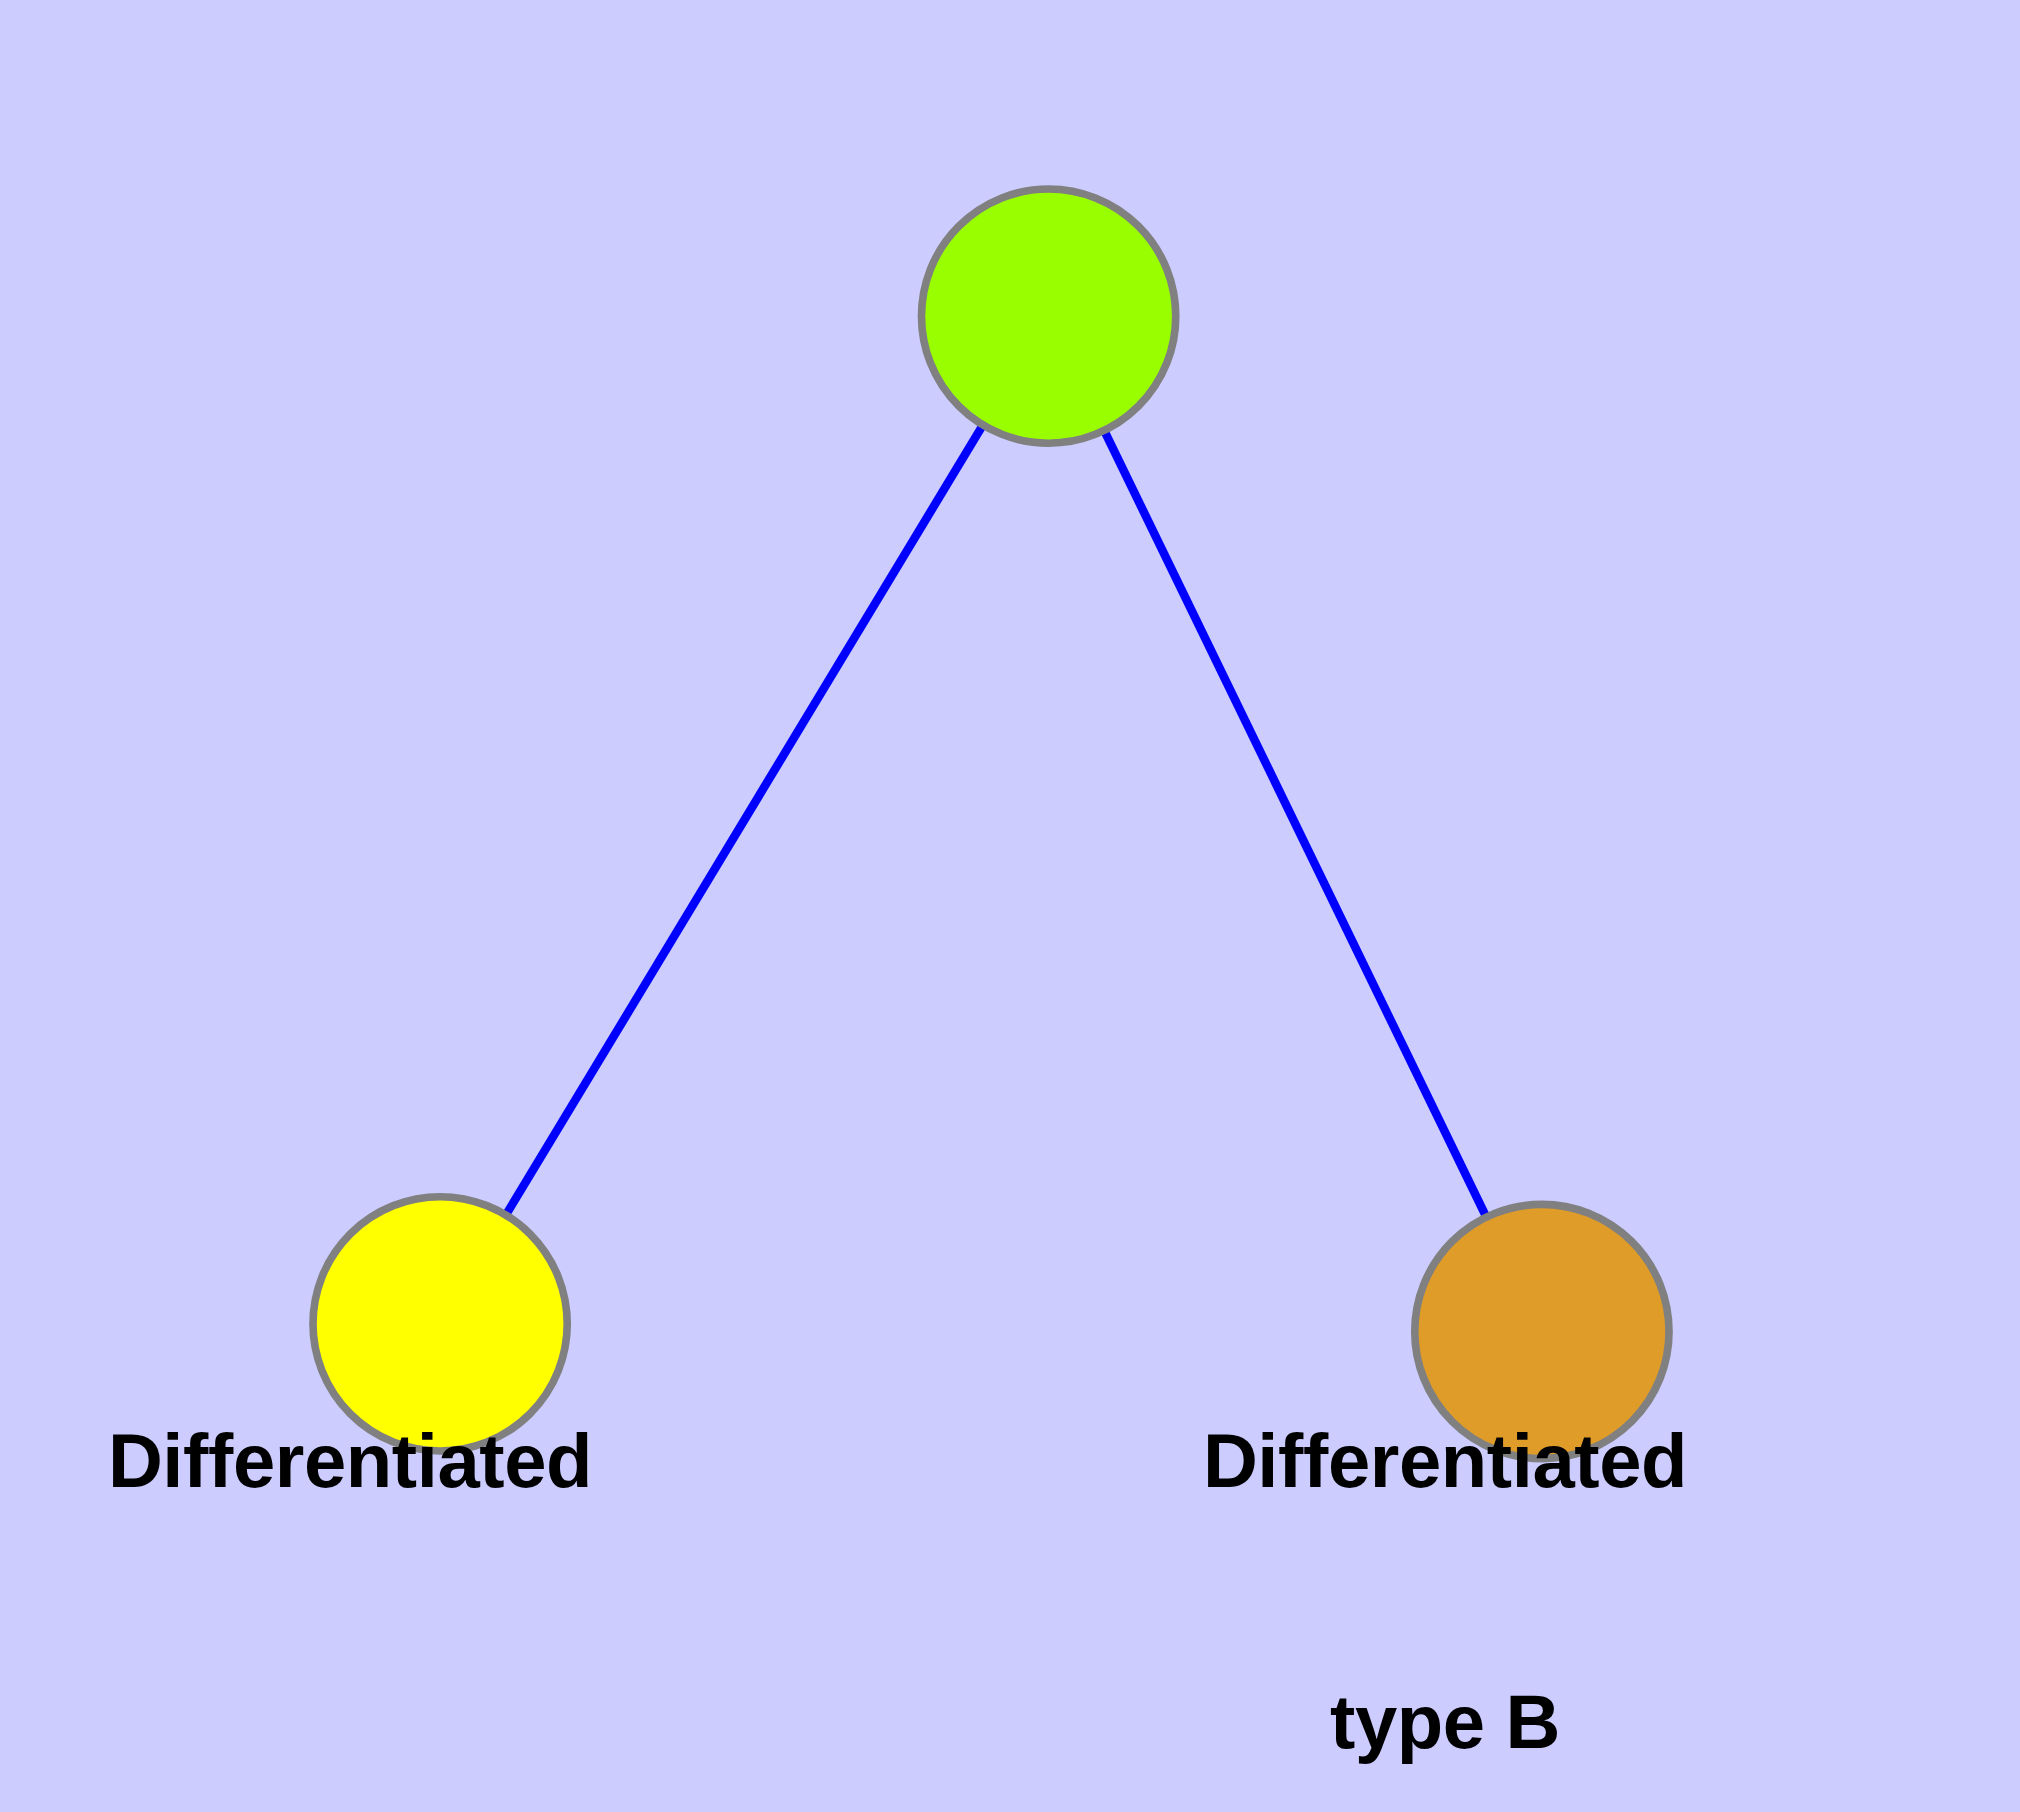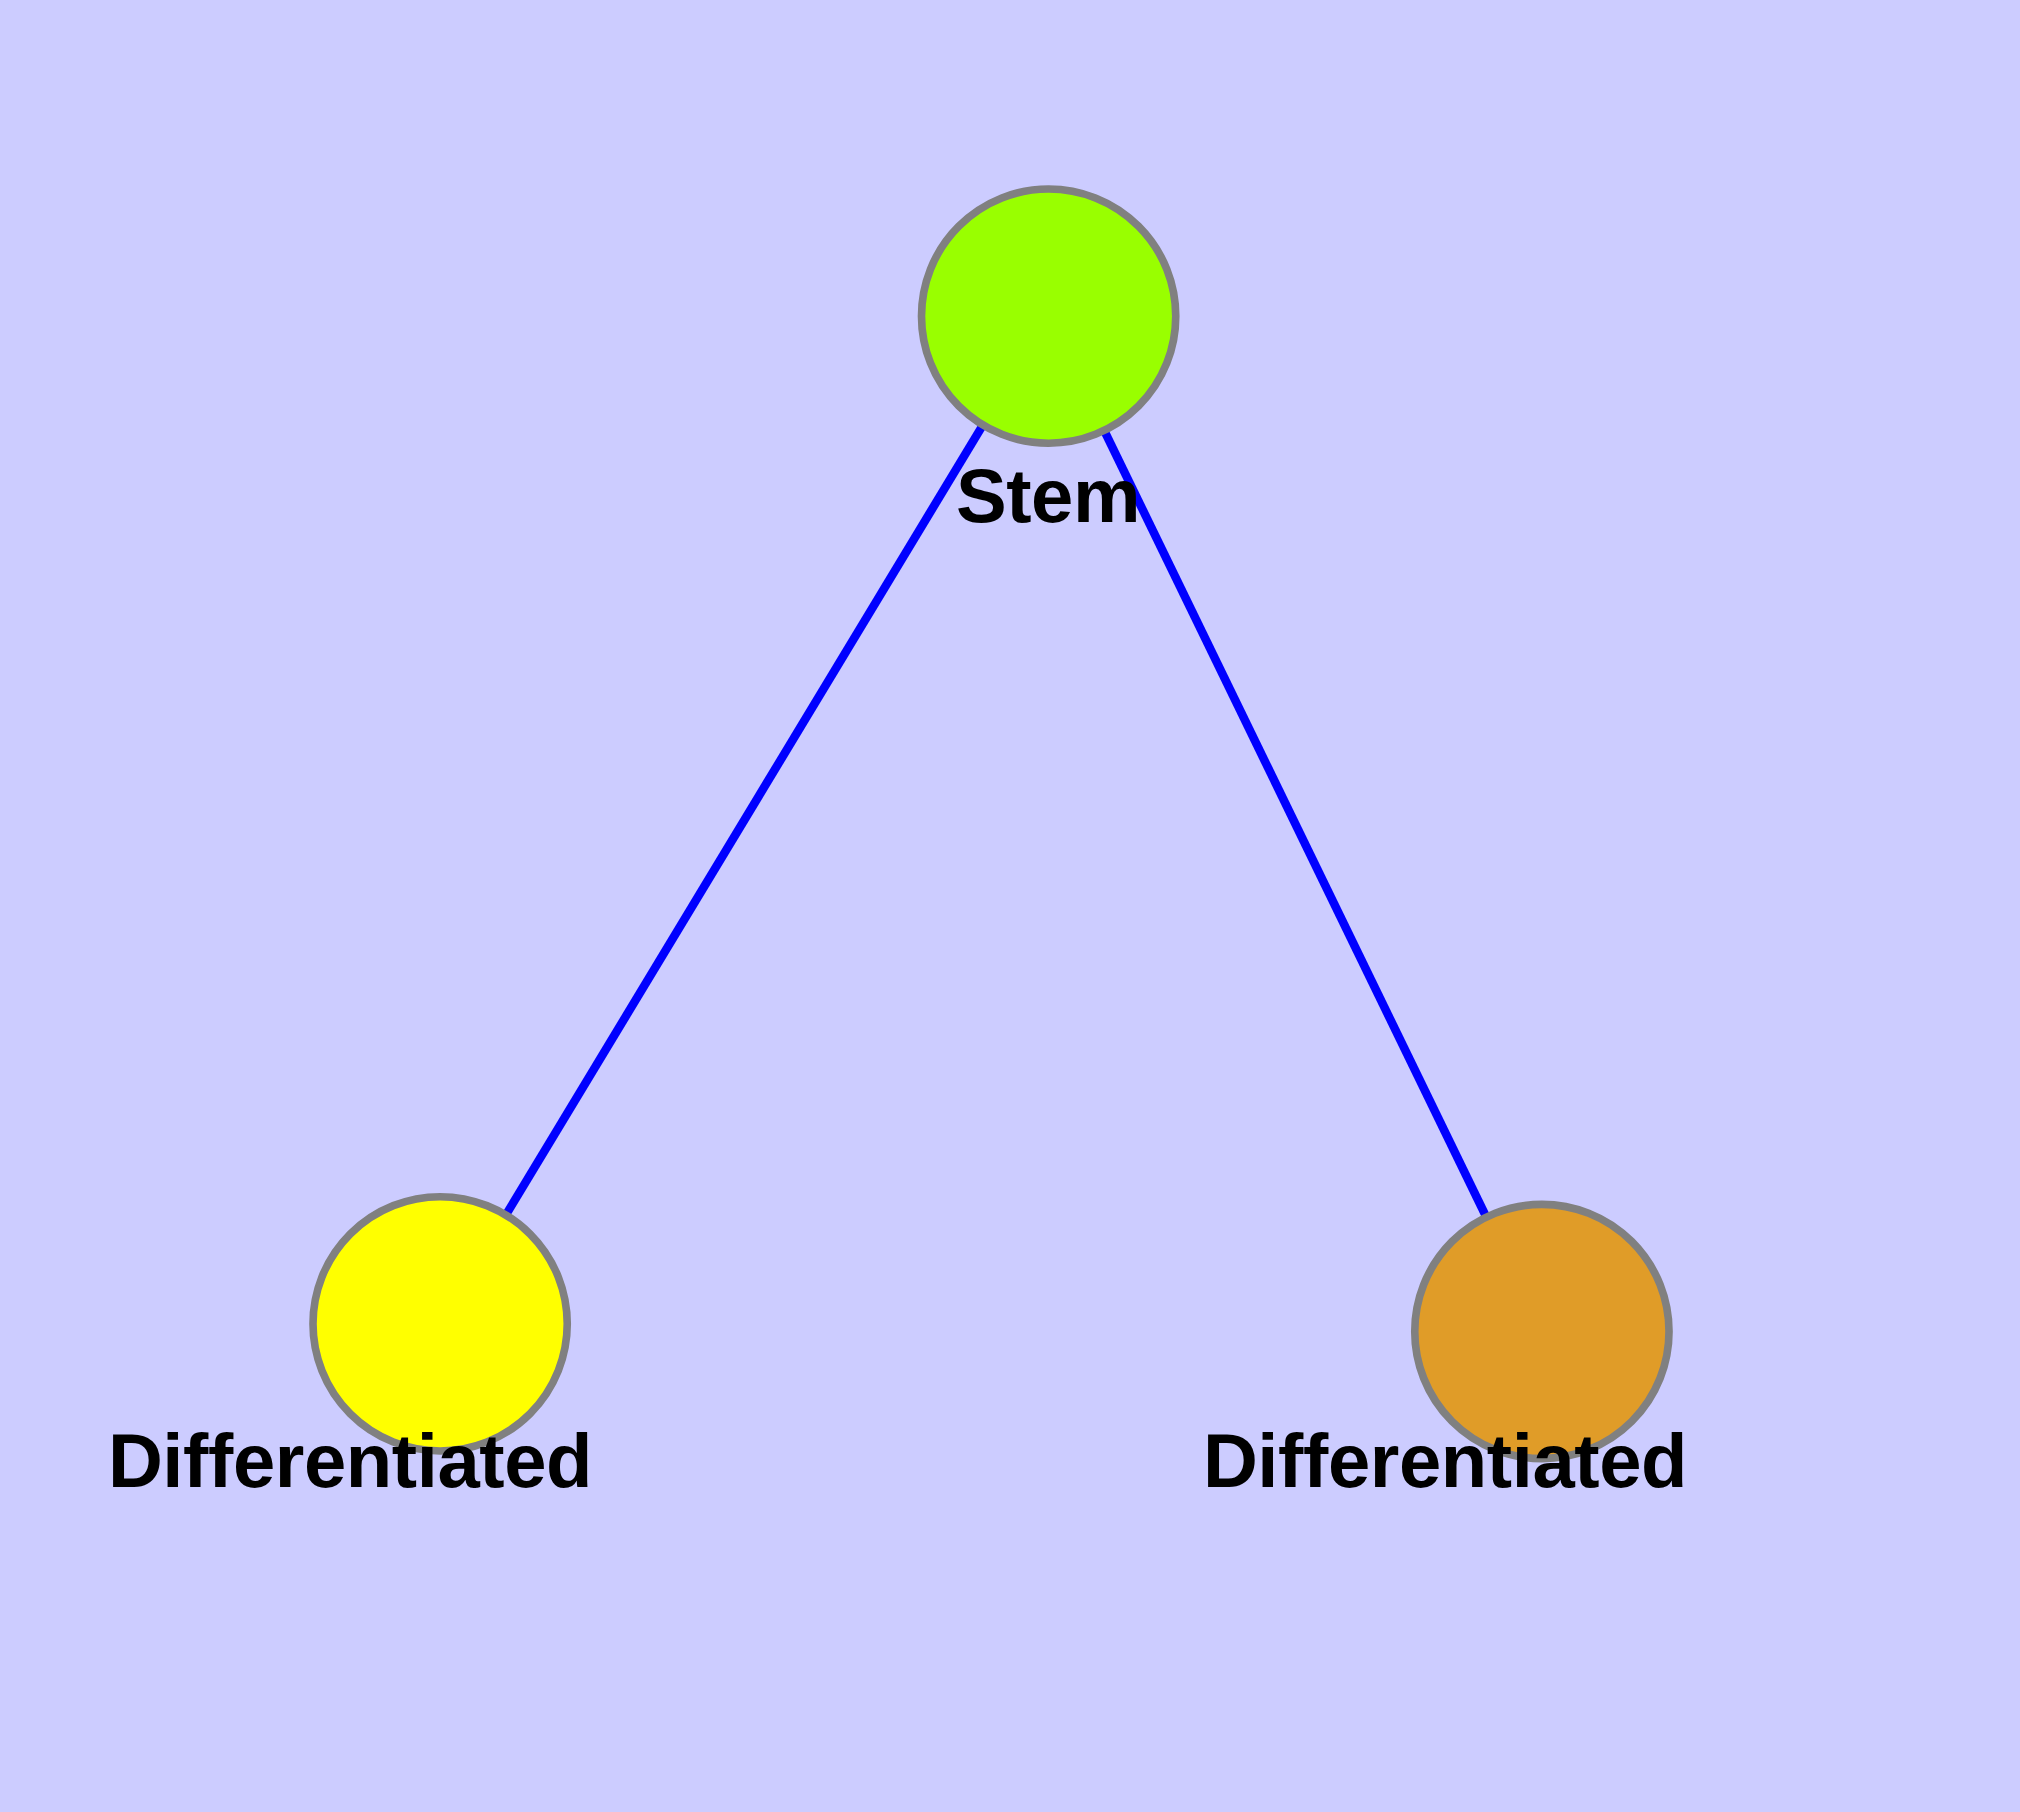--- a/index.html
+++ b/index.html
@@ -68,26 +68,24 @@
       <line id="edge0" x1="1237" y1="373" x2="519" y2="1562" stroke="#0000ff" stroke-width="10" stroke-linecap="butt"></line>
       <line id="edge1" x1="1237" y1="373" x2="1819" y2="1571" stroke="#0000ff" stroke-width="10" stroke-linecap="butt"></line>
     </g>
     <g>
       <circle id="node0" cx="1237" cy="373" r="150" fill="#99ff00" stroke="#808080" stroke-width="9"></circle>
       <circle id="node1" cx="519" cy="1562" r="150" fill="#ffff00" stroke="#808080" stroke-width="9"></circle>
       <circle id="node2" cx="1819" cy="1571" r="150" fill="#e09c28" stroke="#808080" stroke-width="9"></circle>
     </g>
   </svg>
 
-  <div class="node-label stem" style="left: 1048px; top: 278px; font-size: 76px; color: rgb(0, 0, 0);">
-    <div>Stem</div>
-  </div>
 
   <div class="node-label type-a" style="left: 350px; top: 1243px; font-size: 76px; color: rgb(0, 0, 0);">
     <div>Differentiated</div>
   </div>
 
   <div class="node-label type-b" style="left: 1445px; top: 1243px; font-size: 76px; color: rgb(0, 0, 0);">
     <div>Differentiated</div>
+    <div>type B</div>
   </div>
 
 </div>
 
 
 </body></html>

